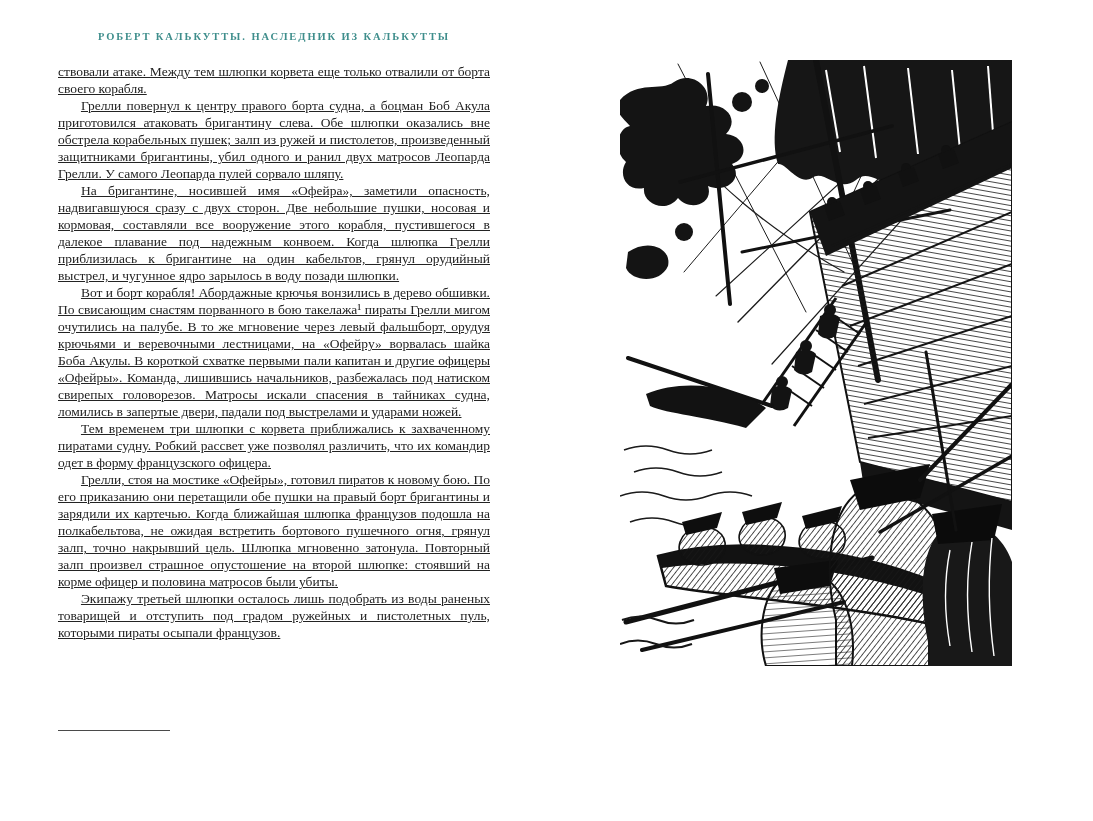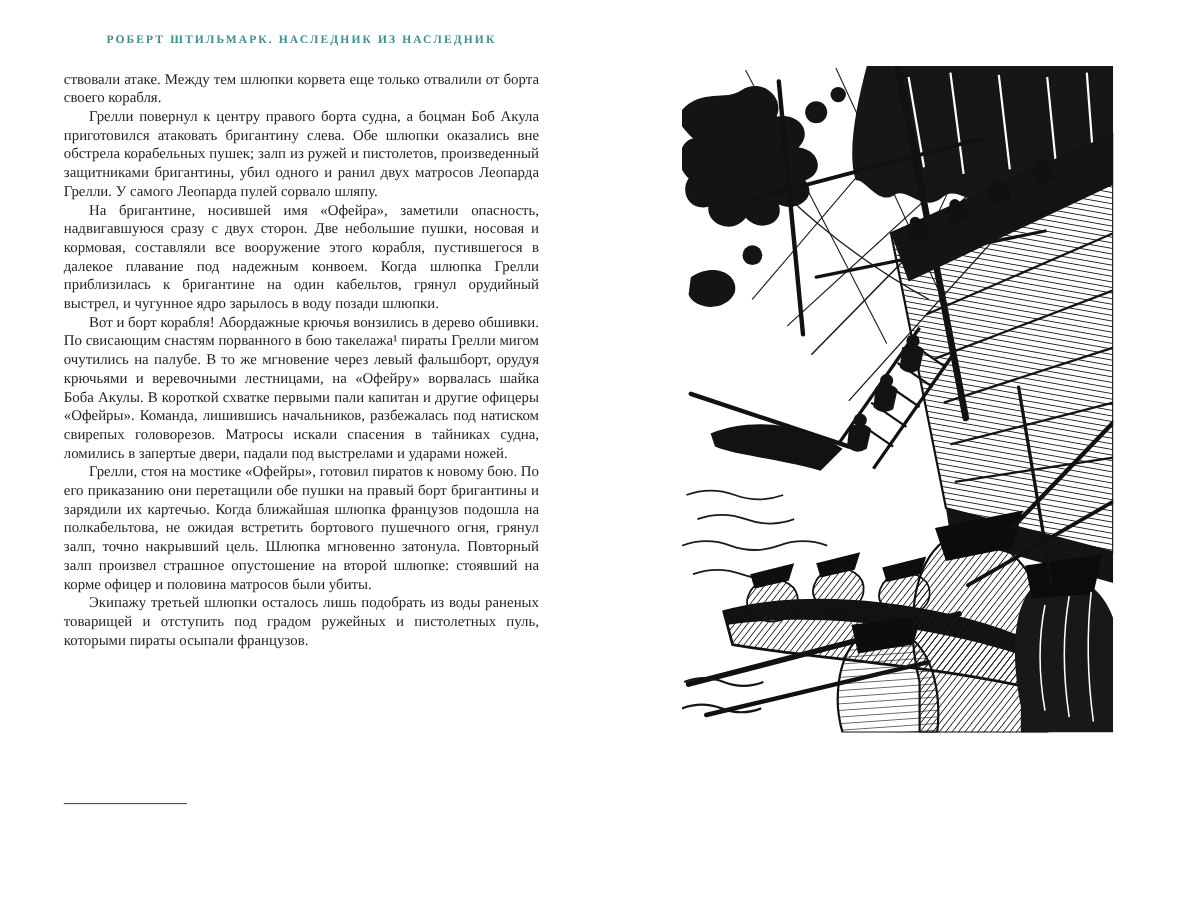--- a/index.html
+++ b/index.html
@@ -15,21 +15,21 @@
   .running-title {
     position:absolute; left:58px; top:31px; width:432px;
     text-align:center; font-size:10.5px; font-weight:bold;
     letter-spacing:1.9px; color:var(--accent);
     font-family:"Liberation Serif", serif;
   }
 
   .text-col {
     position:absolute; left:58px; top:63px; width:432px;
     font-size:13.5px; line-height:17px; color:var(--text);
-    text-align:justify; hyphens:auto;
+    text-align:justify; hyphens:auto;text-decoration:underline;
   }
   .text-col p { text-indent:1.7em; }
   .text-col p.no-indent { text-indent:0; }
 
   .footnote-area {
     position:absolute; left:58px; top:722px; width:432px;
     background:#ffffff; padding-top:8px;
   }
   .footnote-rule {
     width:112px; height:0; border-top:1px solid #4a4a4a; margin-bottom:5px;
@@ -50,27 +50,28 @@
     position:absolute; left:620px; top:60px; width:392px; height:606px;
     background:#ffffff;
   }
   .illustration svg { display:block; width:100%; height:100%; }
 </style>
 </head>
 <body>
 
 <div class="book-page">
 
-  <div class="running-title">РОБЕРТ ШТИЛЬМАРК. НАСЛЕДНИК ИЗ НАСЛЕДНИК</div>
+  <div class="running-title">РОБЕРТ КАЛЬКУТТЫ. НАСЛЕДНИК ИЗ КАЛЬКУТТЫ</div>
 
   <div class="text-col" lang="ru">
     <p class="no-indent">ствовали атаке. Между тем шлюпки корвета еще только отвалили от борта своего корабля.</p>
     <p>Грелли повернул к центру правого борта судна, а боцман Боб Акула приготовился атаковать бригантину слева. Обе шлюпки оказались вне обстрела корабельных пушек; залп из ружей и пистолетов, произведенный защитниками бригантины, убил одного и ранил двух матросов Леопарда Грелли. У самого Леопарда пулей сорвало шляпу.</p>
     <p>На бригантине, носившей имя «Офейра», заметили опасность, надвигавшуюся сразу с двух сторон. Две небольшие пушки, носовая и кормовая, составляли все вооружение этого корабля, пустившегося в далекое плавание под надежным конвоем. Когда шлюпка Грелли приблизилась к бригантине на один кабельтов, грянул орудийный выстрел, и чугунное ядро зарылось в воду позади шлюпки.</p>
     <p>Вот и борт корабля! Абордажные крючья вонзились в дерево обшивки. По свисающим снастям порванного в бою такелажа¹ пираты Грелли мигом очутились на палубе. В то же мгновение через левый фальшборт, орудуя крючьями и веревочными лестницами, на «Офейру» ворвалась шайка Боба Акулы. В короткой схватке первыми пали капитан и другие офицеры «Офейры». Команда, лишившись начальников, разбежалась под натиском свирепых головорезов. Матросы искали спасения в тайниках судна, ломились в запертые двери, падали под выстрелами и ударами ножей.</p>
+    <p>Тем временем три шлюпки с корвета приближались к захваченному пиратами судну. Робкий рассвет уже позволял различить, что их командир одет в форму французского офицера.</p>
     <p>Грелли, стоя на мостике «Офейры», готовил пиратов к новому бою. По его приказанию они перетащили обе пушки на правый борт бригантины и зарядили их картечью. Когда ближайшая шлюпка французов подошла на полкабельтова, не ожидая встретить бортового пушечного огня, грянул залп, точно накрывший цель. Шлюпка мгновенно затонула. Повторный залп произвел страшное опустошение на второй шлюпке: стоявший на корме офицер и половина матросов были убиты.</p>
     <p>Экипажу третьей шлюпки осталось лишь подобрать из воды раненых товарищей и отступить под градом ружейных и пистолетных пуль, которыми пираты осыпали французов.</p>
   </div>
 
   <div class="footnote-area">
     <div class="footnote-rule"></div>
   </div>
 
   <div class="illustration" role="img" aria-label="Чёрно-белая гравюра: пираты берут на абордаж бригантину; фигуры карабкаются по борту и трапу, внизу шлюпка с гребцами, на переднем плане пираты в треуголках">
     <svg viewBox="0 0 392 606" xmlns="http://www.w3.org/2000/svg">

